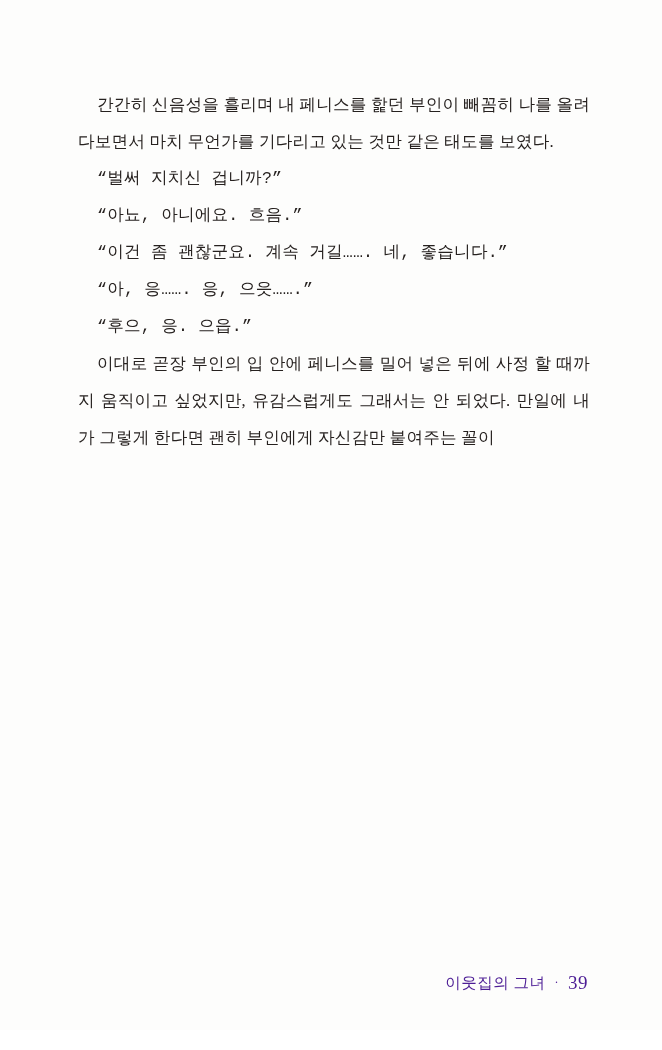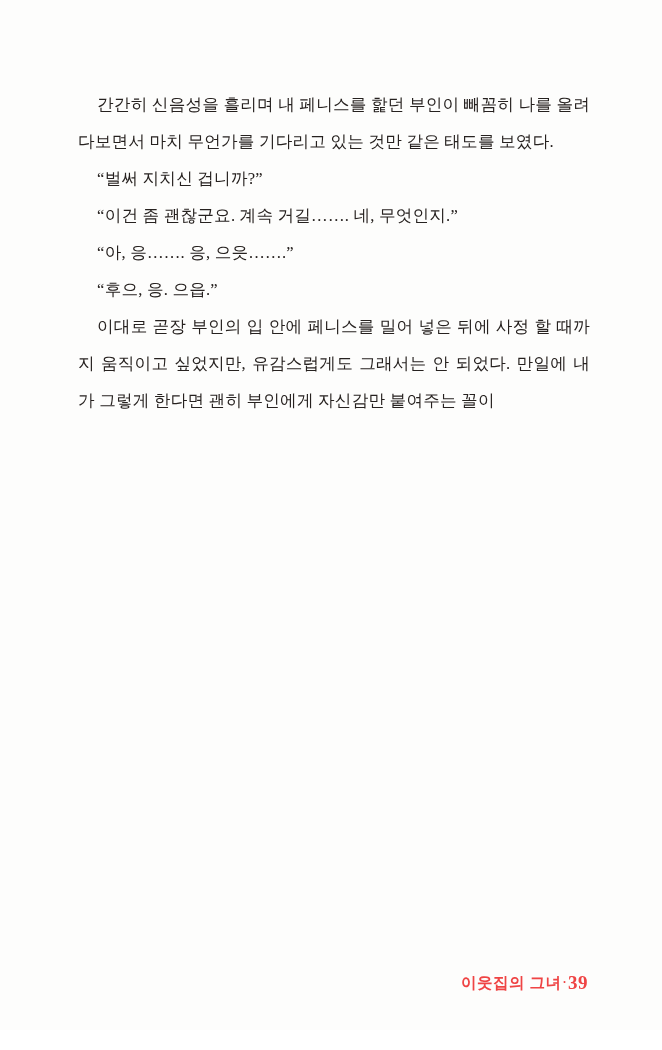--- a/index.html
+++ b/index.html
@@ -30,51 +30,52 @@
     letter-spacing: 0.2px;
     color: #26211f;
   }
   .para {
     margin: 0;
     text-indent: 1.15em;
     text-align: justify;
   }
   .para.dialogue {
     text-indent: 1.15em;
+    font-family: Liberation Mono, monospace;
   }
   .footer {
     position: absolute;
     right: 74px;
     bottom: 36px;
     font-size: 15.5px;
     letter-spacing: 0.5px;
-    color: #ef4444;
+    color: #4c1d95;
     display: flex;
     align-items: center;
-    gap: 1px;
+    gap: 9px;
     white-space: nowrap;
-    font-weight: bold;
   }
   .footer .sep {
     font-size: 12px;
     position: relative;
     top: -1px;
   }
   .footer .pagenum {
     font-size: 19px;
   }
 </style>
 </head>
 <body>
 
 <div class="page">
   <div class="body-text">
     <p class="para">간간히 신음성을 흘리며 내 페니스를 핥던 부인이 빼꼼히 나를 올려다보면서 마치 무언가를 기다리고 있는 것만 같은 태도를 보였다.</p>
     <p class="para dialogue">“벌써 지치신 겁니까?”</p>
-    <p class="para dialogue">“이건 좀 괜찮군요. 계속 거길……. 네, 무엇인지.”</p>
+    <p class="para dialogue">“아뇨, 아니에요. 흐음.”</p>
+    <p class="para dialogue">“이건 좀 괜찮군요. 계속 거길……. 네, 좋습니다.”</p>
     <p class="para dialogue">“아, 응……. 응, 으읏…….”</p>
     <p class="para dialogue">“후으, 응. 으읍.”</p>
     <p class="para">이대로 곧장 부인의 입 안에 페니스를 밀어 넣은 뒤에 사정 할 때까지 움직이고 싶었지만, 유감스럽게도 그래서는 안 되었다. 만일에 내가 그렇게 한다면 괜히 부인에게 자신감만 붙여주는 꼴이</p>
   </div>
 
   <div class="footer">
     <span>이웃집의 그녀</span>
     <span class="sep">·</span>
     <span class="pagenum">39</span>
   </div>

